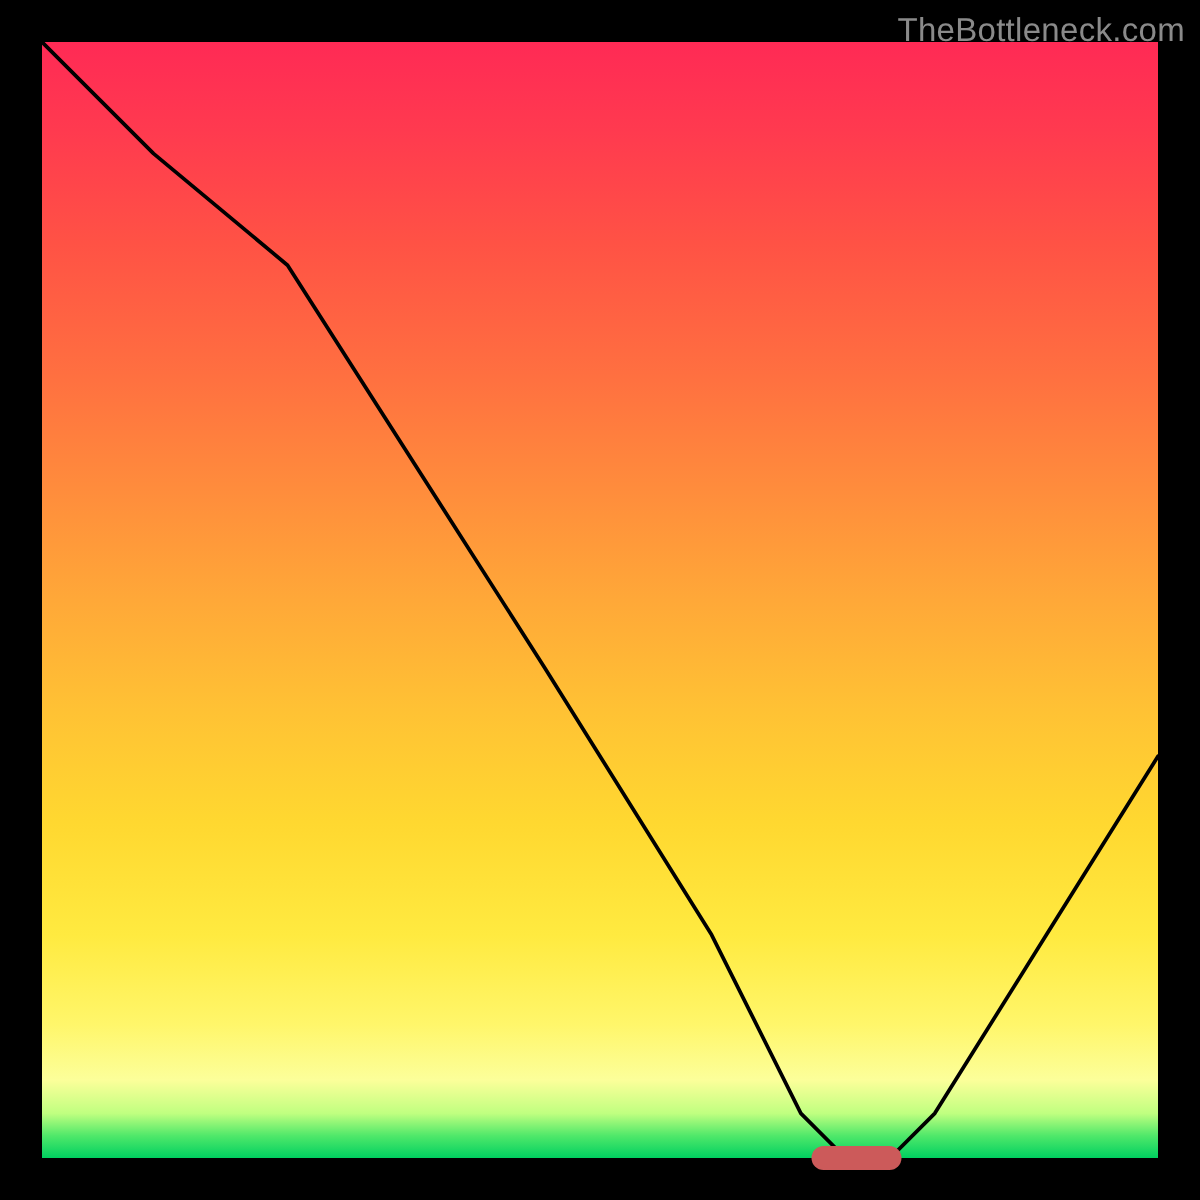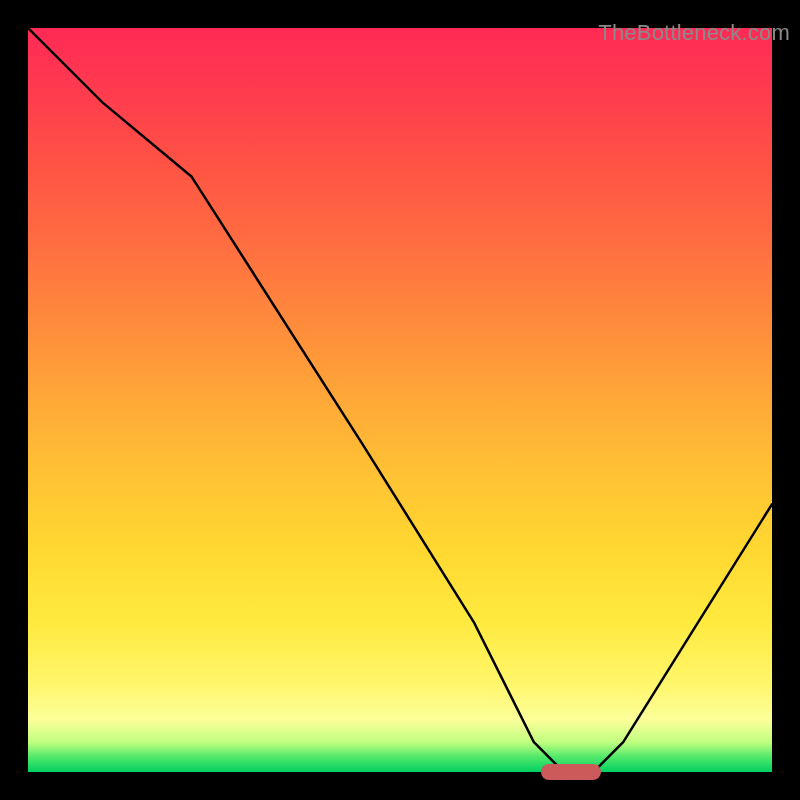--- a/index.html
+++ b/index.html
@@ -47,21 +47,21 @@
     height: 744px;
     pointer-events: none;
   }
   .marker {
     position: absolute;
     background: #cc5a5a;
     border-radius: 999px;
   }
   .watermark {
     position: absolute;
-    top: 20px;
+    top: 7px;
     right: 10px;
     font-family: Arial, Helvetica, sans-serif;
     font-size: 22px;
     font-weight: 400;
     color: #8a8a8a;
     letter-spacing: 0.2px;
     text-align: center;
   }
 </style>
 </head>

